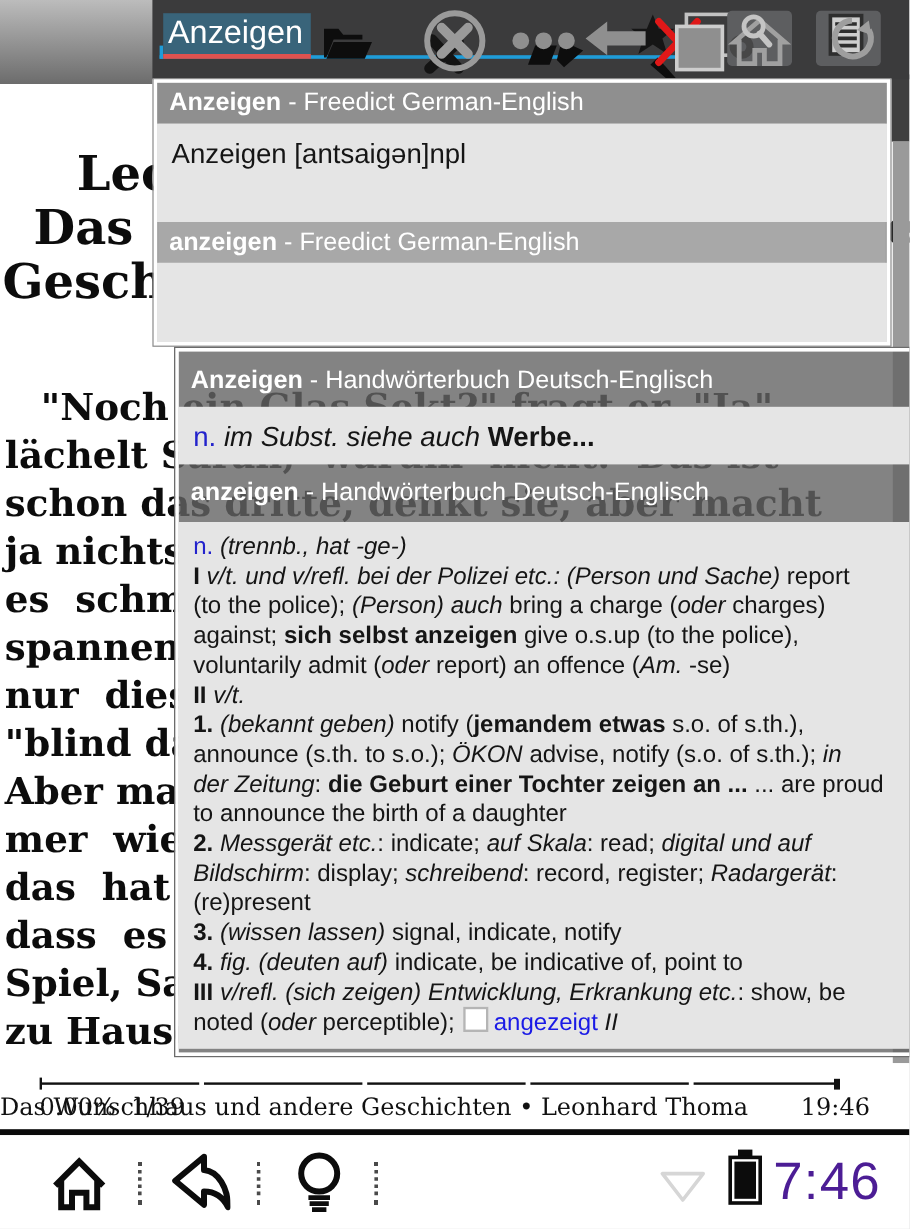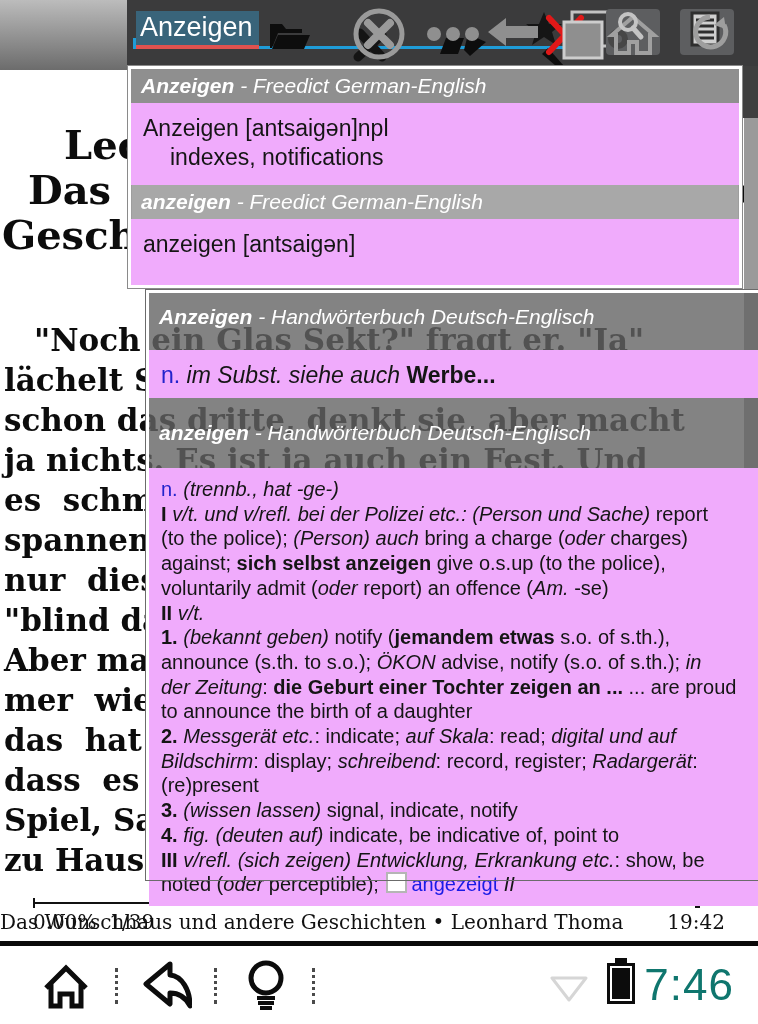--- a/index.html
+++ b/index.html
@@ -37,53 +37,53 @@
   .tb-btn{position:absolute;z-index:12;width:54px;height:46px;top:9px;background:#5d5e60;border-radius:4px;}
 
   
   .dwin1{position:absolute;left:128px;top:66px;width:608px;z-index:20;
          background:#ffffff;border:3px solid #ffffff;outline:1px solid #8a8a8a;
          box-shadow:0 0 0 1px #cfcfcf inset;}
   .dwin2{position:absolute;left:146px;top:290px;width:616px;height:590px;z-index:20;
          background:rgba(100,100,100,0.80);border:3px solid #ffffff;outline:1px solid #6b6b6b;
          box-sizing:border-box;}
   .dhead{position:relative;height:34px;background:#8f8f8f;color:#ffffff;
-         font-size:21px;line-height:34px;padding:0 10px;white-space:nowrap;overflow:hidden;font-style:italic;}
+         font-size:21px;line-height:34px;padding:0 10px;white-space:nowrap;overflow:hidden;}
   .dhead.translucent{background:rgba(143,143,143,0.78);}
   .dhead.onglass{background:transparent;height:44px;line-height:44px;}
   .dhead .hw{font-weight:bold;}
   .dhead .pos{position:absolute;right:10px;top:0;color:#585858;
               font-family:"DejaVu Serif","Liberation Serif",serif;font-size:21px;}
-  .dbody{background:#f0abfc;color:#151515;font-size:23px;line-height:29px;padding:11px 12px;}
+  .dbody{background:#e5e5e5;color:#151515;font-size:23px;line-height:29px;padding:11px 12px;}
   .dbody.big{font-size:20px;line-height:24.7px;padding:9px 12px;}
   .seg-b{font-weight:bold;} .seg-i{font-style:italic;}
   .seg-blue{color:#2323cc;}
   .seg-tab{display:inline-block;width:27px;}
   .dlink{color:#1a1ae6;cursor:pointer;}
   .cbox{display:inline-block;width:17px;height:17px;border:2px solid #b5b5b5;background:#fff;
         vertical-align:-2px;margin:0 4px 0 2px;}
-  .dwin2 .dbody{margin:11px 0;}
+  .dwin2 .dbody{margin:0 0;}
 
   
   .statusbar{position:absolute;left:0;top:886px;width:758px;height:60px;background:#ffffff;z-index:15;text-decoration:underline;}
   .progress{position:absolute;left:33px;top:12px;width:667px;height:10px;}
   .progress .seg{position:absolute;top:4px;height:2px;background:#111;}
   .progress .tickL{position:absolute;left:0;top:0;width:2px;height:10px;background:#111;}
   .progress .tickR{position:absolute;right:0;top:1px;width:5px;height:9px;background:#111;}
   .statusrow{position:absolute;left:0;top:24px;width:758px;height:28px;
              font-family:"DejaVu Serif","Liberation Serif",serif;font-size:20px;color:#111;}
   .statusrow .sl{position:absolute;left:33px;}
   .statusrow .sc{position:absolute;left:0;width:100%;text-align:left;}
   .statusrow .sr{position:absolute;right:33px;}
   .thickline{position:absolute;left:0;top:55px;width:758px;height:5px;background:#0a0a0a;}
 
   
   .footer{position:absolute;left:0;top:946px;width:758px;height:78px;background:#ffffff;z-index:15;}
   .fsep{position:absolute;top:22px;width:0;height:36px;border-left:3px dotted #4a4a4a;}
-  .ftime{position:absolute;right:24px;top:14px;font-size:44px;color:#0f766e;letter-spacing:1px;}
+  .ftime{position:absolute;right:24px;top:14px;font-size:44px;color:#4c1d95;letter-spacing:1px;}
 </style>
 </head>
 <body>
 
 <div class="screen">
 
   <div class="book-title"><div>Leonhard Thoma</div><div>Das Wunschhaus und andere</div><div>Geschichten</div></div>
   <div class="book-para"><div>"Noch ein Glas Sekt?" fragt er. "Ja"</div><div>lächelt Sarah,  warum  nicht.  Das ist</div><div>schon das dritte, denkt sie, aber macht</div><div>ja nichts. Es ist ja auch ein Fest. Und</div><div>es  schmeckt  wunderbar.  Dazu  die</div><div>spannende Frage des Abends: Wer ist</div><div>nur  dieser  Mann?  Das  berühmte</div><div>"blind date": Man kennt sich nicht,</div><div>Aber man will sich kennenlernen. Im-</div><div>mer  wieder  aufregend,  findet  sie,</div><div>das  hat  etwas.  Natürlich  weiß  sie,</div><div>dass  es  auch  schiefgehen  kann,</div><div>Spiel, Satz und Sieg — oder eben nicht.</div><div>zu Hause bleiben. Aber das ist nichts</div></div>
 
   <div class="shadow-dark"></div>
@@ -145,25 +145,25 @@
         <path d="M44 8 L46 20 L34 16 Z" fill="#9e9e9e"></path>
       </svg>
     </div>
   </div>
   <div class="corner-grad"></div>
 
   <div class="dwin1">
     <div class="dhead">
       <span class="hw">Anzeigen</span><span> - Freedict German-English</span>
     </div>
-    <div class="dbody" style="height:60px;"><span>Anzeigen [antsaigən]npl</span><br><span class="seg-tab"></span><span>indexes, notifications</span></div>
+    <div class="dbody" style="height:60px;"><span>Anzeigen [antsaigən]npl</span><br><span class="seg-tab"></span></div>
     <div class="dhead translucent">
       <span class="hw">anzeigen</span><span> - Freedict German-English</span>
     </div>
-    <div class="dbody" style="height:44px;"><span>anzeigen [antsaigən]</span><br><span class="seg-tab"></span></div>
+    <div class="dbody" style="height:44px;"><br><span class="seg-tab"></span></div>
   </div>
 
   <div class="dwin2">
     <div class="dhead onglass" style="margin-top:2px;">
       <span class="hw">Anzeigen</span><span> - Handwörterbuch Deutsch-Englisch</span>
     </div>
     <div class="dbody" style="height:26px;"><span class="seg-blue">n.</span><span class="seg-i"> im Subst. siehe auch </span><span class="seg-b">Werbe...</span></div>
     <div class="dhead onglass" style="height:48px;line-height:48px;">
       <span class="hw">anzeigen</span><span> - Handwörterbuch Deutsch-Englisch</span>
     </div>
@@ -176,21 +176,21 @@
       <div class="seg" style="left:2px;width:131px;"></div>
       <div class="seg" style="left:137px;width:132px;"></div>
       <div class="seg" style="left:273px;width:132px;"></div>
       <div class="seg" style="left:409px;width:132px;"></div>
       <div class="seg" style="left:545px;width:117px;"></div>
       <div class="tickR"></div>
     </div>
     <div class="statusrow">
       <span class="sl"><span>0.00%</span>&nbsp; <span>1/39</span></span>
       <span class="sc">Das Wunschhaus und andere Geschichten • Leonhard Thoma</span>
-      <span class="sr">19:42</span>
+      <span class="sr">19:46</span>
     </div>
     <div class="thickline"></div>
   </div>
 
   <div class="footer">
     <svg style="position:absolute;left:42px;top:16px;" width="48" height="48" viewBox="0 0 48 48">
       <path d="M4 26 L24 6 L44 26 M9 22 L9 44 L18 44 L18 32 L30 32 L30 44 L39 44 L39 22" fill="none" stroke="#0c0c0c" stroke-width="5" stroke-linejoin="miter"></path>
     </svg>
     <div class="fsep" style="left:115px;"></div>
     <svg style="position:absolute;left:140px;top:14px;" width="52" height="52" viewBox="0 0 52 52">

